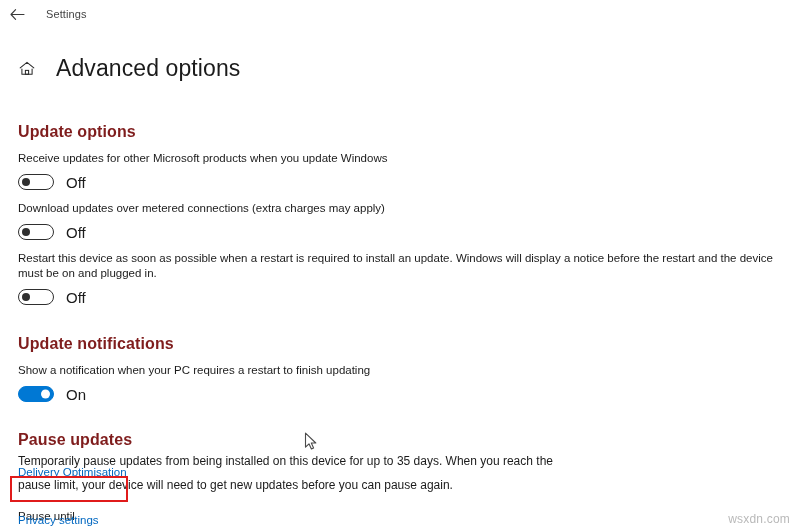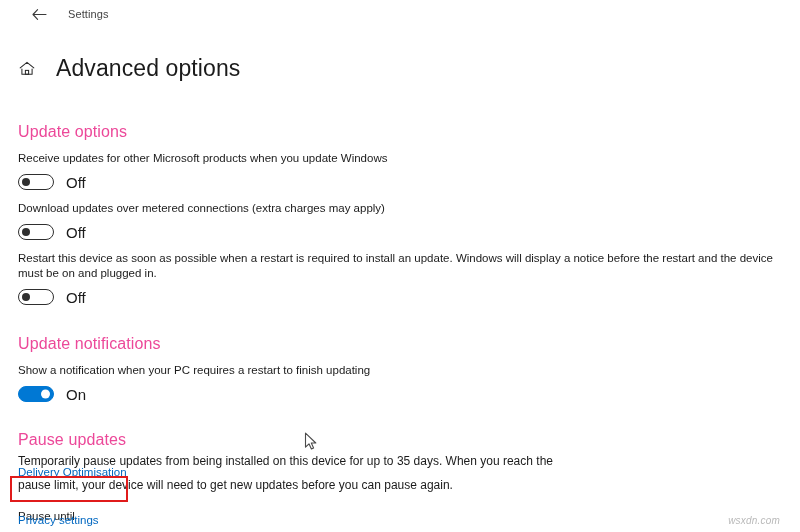--- a/index.html
+++ b/index.html
@@ -12,21 +12,21 @@
     color: #1b1b1b;
     position: relative;
     overflow: hidden;
   }
 
   
   .titlebar {
     height: 28px;
     display: flex;
     align-items: center;
-    padding-left: 28px;
+    padding-left: 6px;
   }
   .back-arrow {
     width: 22px;
     height: 22px;
     display: flex;
     align-items: center;
     justify-content: center;
     color: #3a3a3a;
     cursor: pointer;
   }
@@ -60,22 +60,22 @@
     font-weight: 400;
     color: #1b1b1b;
     letter-spacing: .1px;
   }
 
   
   .content { padding-left: 18px; padding-right: 10px; }
 
   .section-head {
     font-size: 16px;
-    font-weight: 400;
-    color: #ec4899;
+    font-weight: 700;
+    color: #7f1d1d;
     letter-spacing: .1px;
   }
   .sec-update-options   { margin-top: 25px; }
   .sec-update-notif     { margin-top: 29px; }
   .sec-pause-updates    { margin-top: 28px; }
 
   .setting { margin-top: 10px; }
   .setting-label {
     font-size: 11.5px;
     color: #1b1b1b;
@@ -166,26 +166,25 @@
     left: 304px;
     top: 432px;
     width: 14px;
     height: 20px;
     pointer-events: none;
   }
 
   
   .watermark {
     position: absolute;
-    right: 20px;
+    right: 10px;
     bottom: 6px;
-    font-size: 10px;
+    font-size: 12px;
     color: #b9b9b9;
     letter-spacing: .2px;
-    font-style: italic;
   }
 </style>
 </head>
 <body>
 
 <div class="titlebar">
   <div class="back-arrow">
     <svg width="15" height="13" viewBox="0 0 15 13" fill="none" stroke="currentColor" stroke-width="1.1">
       <path d="M14 6.5H1.2M5.6 1.6L1 6.5l4.6 4.9" stroke-linecap="round" stroke-linejoin="round"></path>
     </svg>

